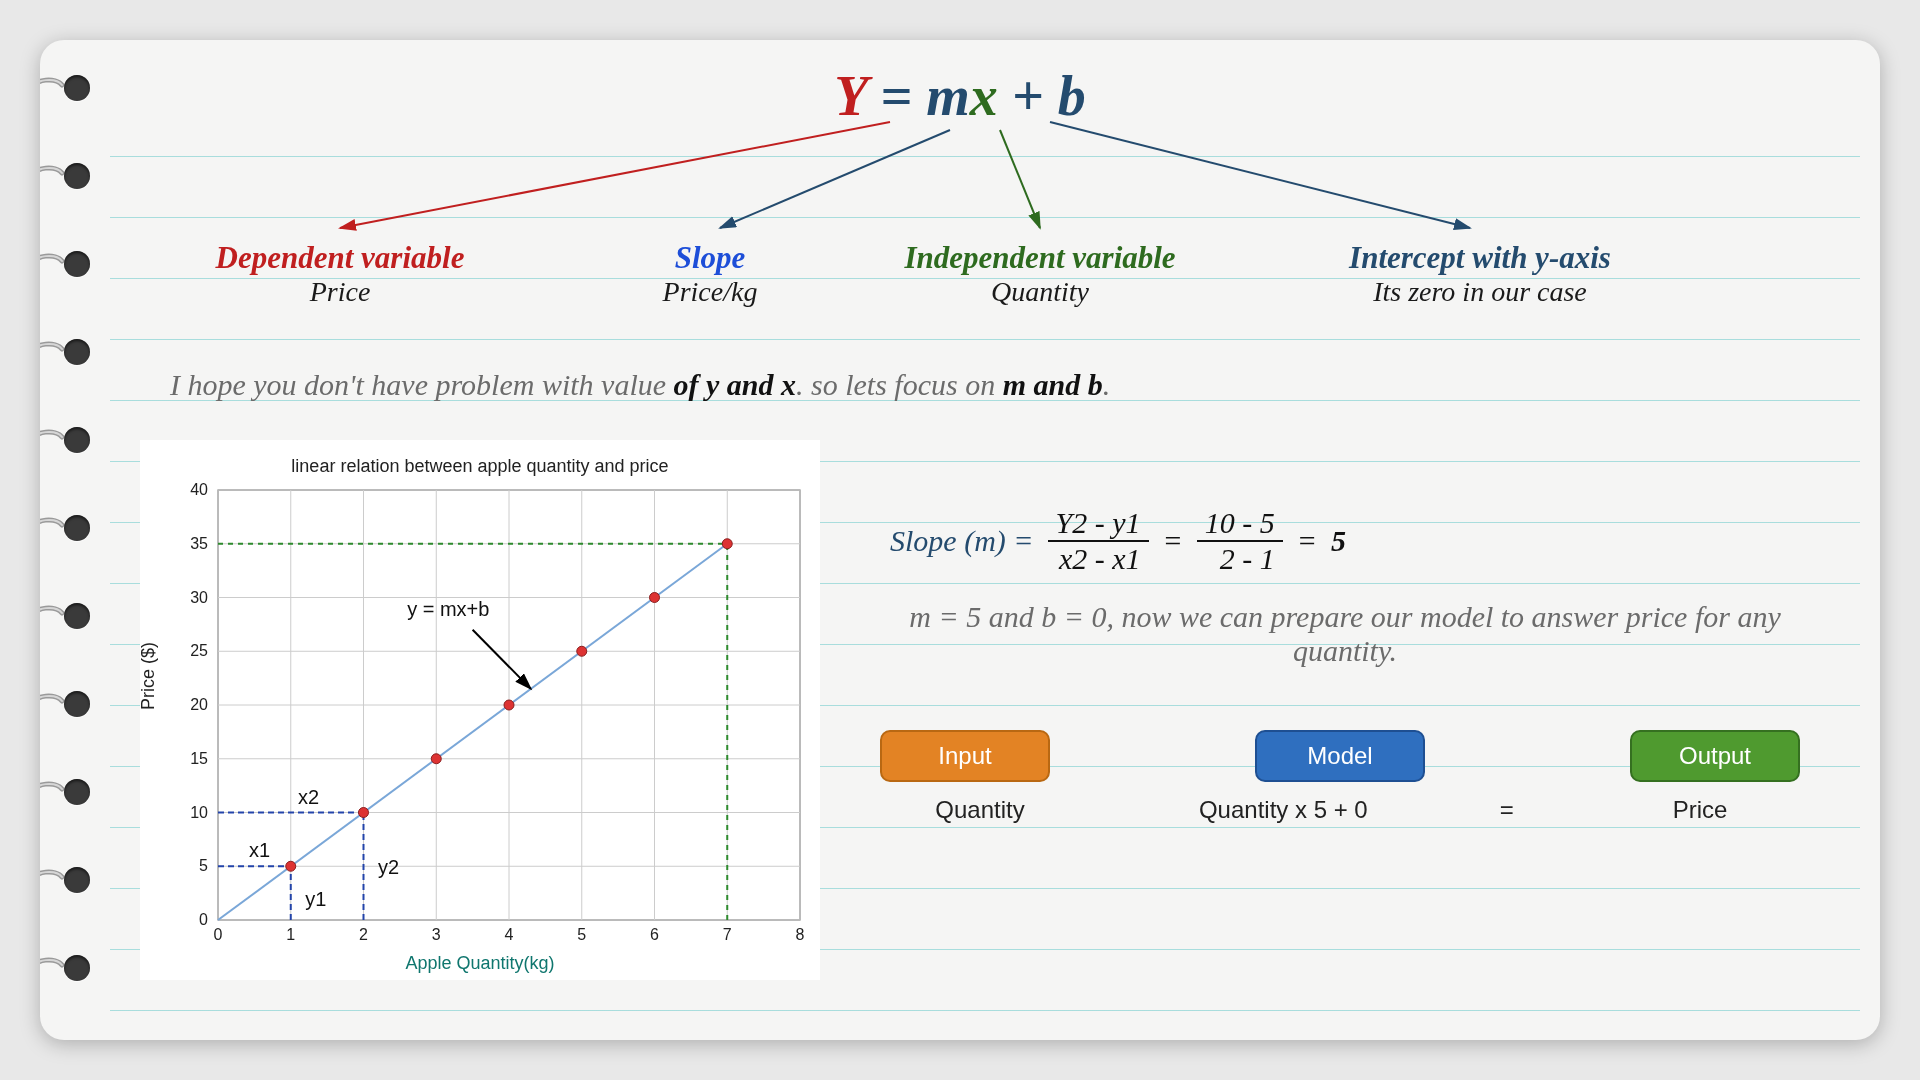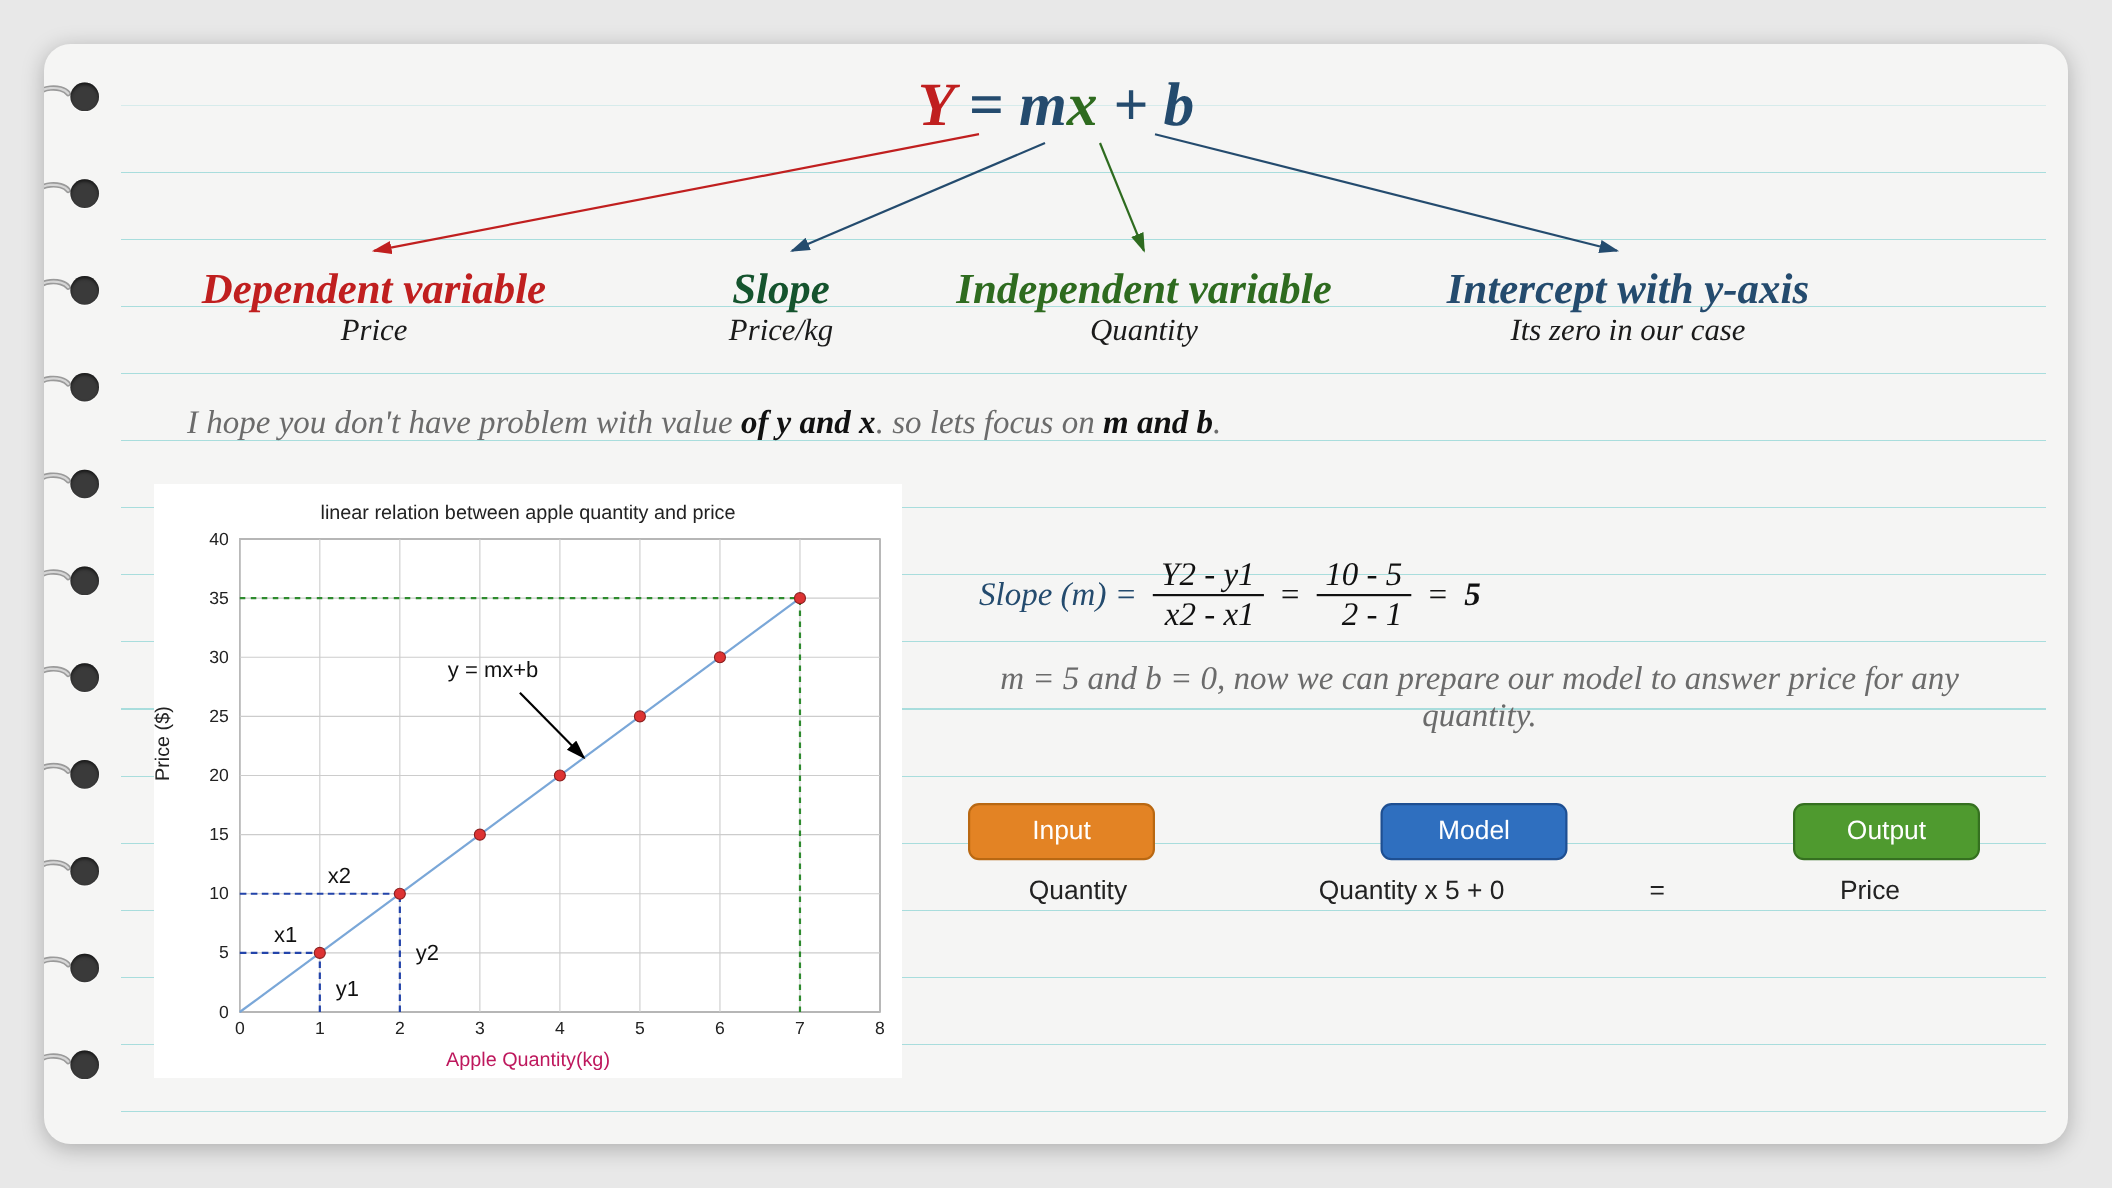--- a/index.html
+++ b/index.html
@@ -55,21 +55,21 @@
     font-size: 56px; font-weight: 700; font-style: italic;
     color: #244b6e;
   }
   .eq .y { color: #c01f1f; }
   .eq .x { color: #2e6b1f; }
   .labelbox {
     position: absolute; text-align: center;
     font-family: "Segoe Script", "Bradley Hand", cursive;
     font-style: italic;
   }
-  .labelbox .t { font-size: 39px; font-weight: 700; }
+  .labelbox .t { font-size: 31px; font-weight: 700; }
   .labelbox .s { font-size: 28px; color: #1a1a1a; }
   .note {
     position: absolute; left: 130px; right: 60px; top: 328px;
     font-family: "Segoe Script", "Bradley Hand", cursive;
     font-size: 30px; font-style: italic; color: #6b6b6b;
   }
   .note .em { color: #111; font-weight: 700; }
   .chart {
     position: absolute; left: 100px; top: 400px;
     width: 680px; height: 540px; background: #fff;
@@ -103,21 +103,21 @@
   .c-output { background: #4f9a2f; border-color: #357020; }
   .boxrow2 {
     position: absolute; left: 840px; top: 756px; right: 80px;
     display: flex; justify-content: space-between; align-items: center;
     font-size: 24px; color: #222;
   }
   .boxrow2 .col { width: 200px; text-align: center; }
   .boxrow2 .eqs { width: 40px; text-align: center; }
   .chart-title { position:absolute; top:16px; left:0; right:0; text-align:center; font-size:18px; color:#222; }
   .axis-label-y { position:absolute; left:8px; top:50%; transform: translateY(-50%) rotate(-90deg); transform-origin: left center; font-size:18px; color:#222; }
-  .axis-label-x { position:absolute; bottom:6px; left:0; right:0; text-align:center; font-size:18px; color:#be185d; }
+  .axis-label-x { position:absolute; bottom:6px; left:0; right:0; text-align:center; font-size:18px; color:#0f766e; }
   .annot { position:absolute; font-size:20px; color:#111; font-family: Arial, sans-serif; }
 </style>
 </head>
 <body>
 
 <div class="page">
   <div class="rules"></div>
 
   <div class="spiral" id="spiral">
       <div class="ring" style="top: 0px;">
@@ -221,21 +221,21 @@
       <line x1="910" y1="90" x2="680" y2="188" stroke="#244b6e" stroke-width="2" marker-end="url(#ar-blue)"></line>
       <line x1="960" y1="90" x2="1000" y2="188" stroke="#2e6b1f" stroke-width="2" marker-end="url(#ar-green)"></line>
       <line x1="1010" y1="82" x2="1430" y2="188" stroke="#244b6e" stroke-width="2" marker-end="url(#ar-blue)"></line>
     </svg>
 
     <div class="labelbox" style="left:120px; top:200px; width:360px;">
       <div class="t" style="color:#c01f1f;">Dependent variable</div>
       <div class="s">Price</div>
     </div>
     <div class="labelbox" style="left:550px; top:200px; width:240px;">
-      <div class="t" style="color:#14532d;">Slope</div>
+      <div class="t" style="color:#1d4ed8;">Slope</div>
       <div class="s">Price/kg</div>
     </div>
     <div class="labelbox" style="left:820px; top:200px; width:360px;">
       <div class="t" style="color:#2e6b1f;">Independent variable</div>
       <div class="s">Quantity</div>
     </div>
     <div class="labelbox" style="left:1230px; top:200px; width:420px;">
       <div class="t" style="color:#244b6e;">Intercept with y-axis</div>
       <div class="s">Its zero in our case</div>
     </div>

